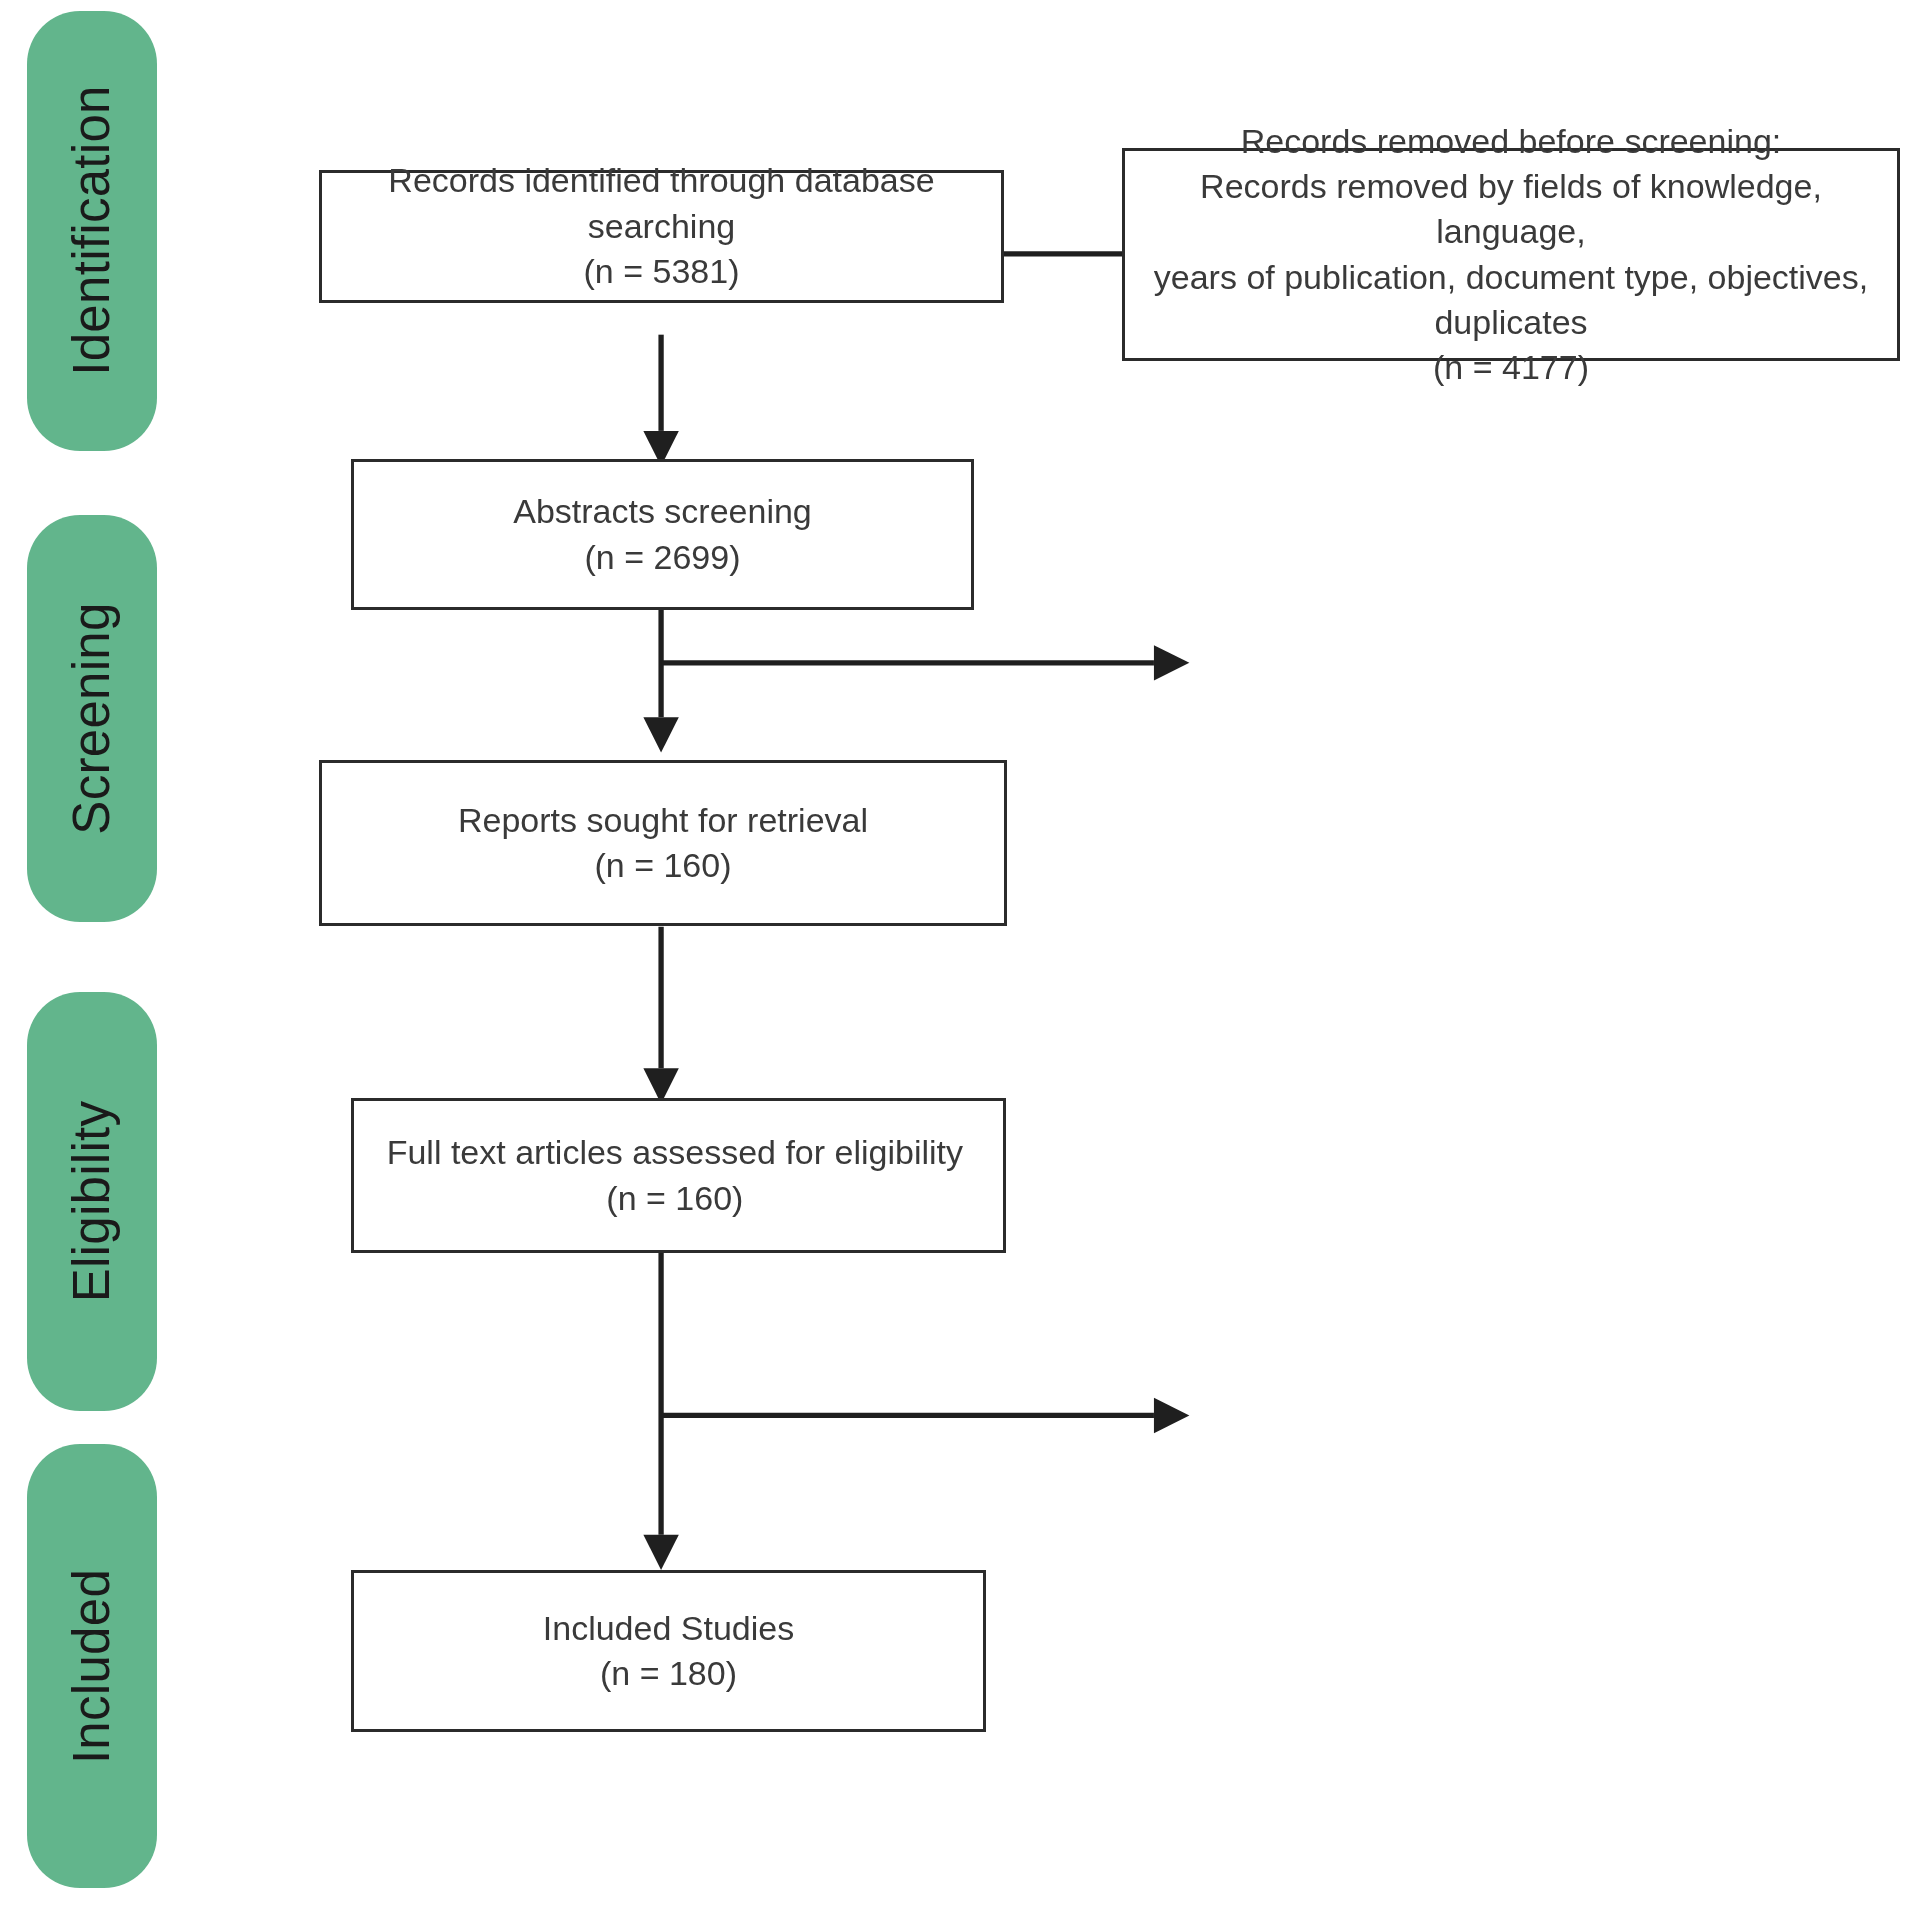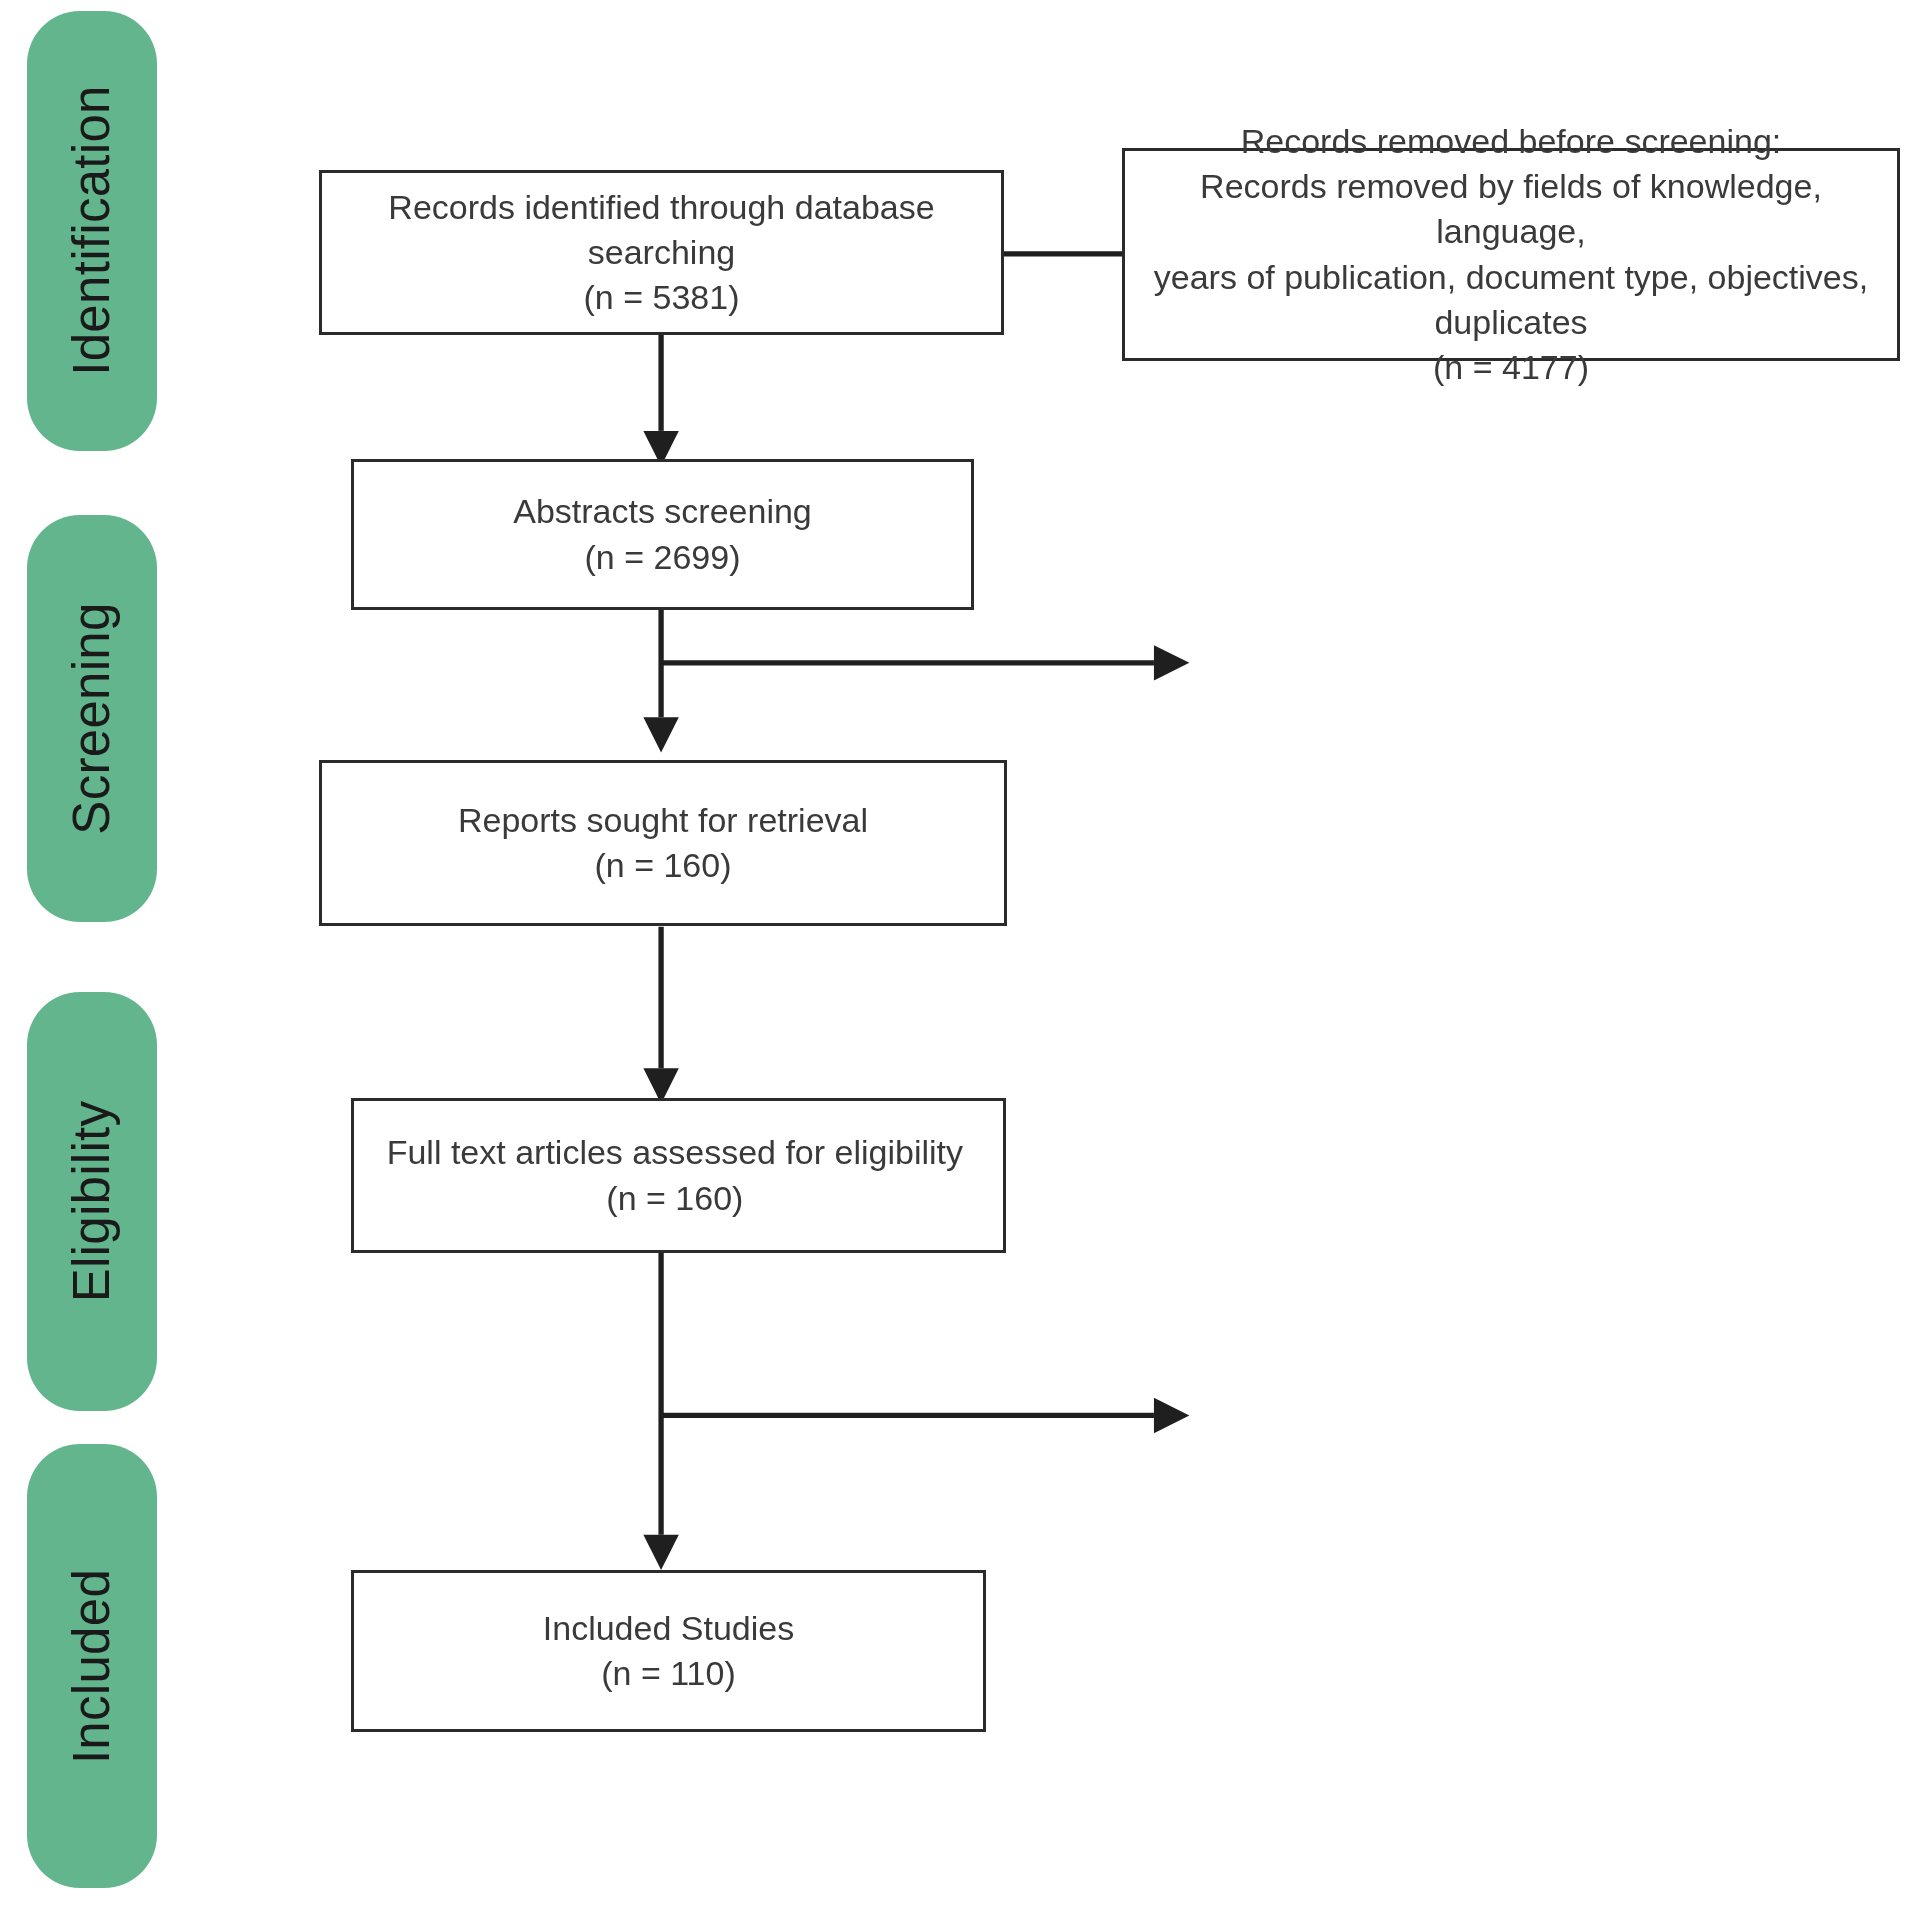--- a/index.html
+++ b/index.html
@@ -110,21 +110,21 @@
     <line x1="1120" y1="1570" x2="1120" y2="1810"></line>
     <polygon points="1090,1810 1150,1810 1120,1870"></polygon>
 
     <line x1="1120" y1="2122" x2="1120" y2="2600"></line>
     <polygon points="1090,2600 1150,2600 1120,2660"></polygon>
 
     <line x1="1120" y1="2398" x2="1955" y2="2398"></line>
     <polygon points="1955,2368 2015,2398 1955,2428"></polygon>
   </svg>
 
-  <div class="flow-box" style="left:319px; top:170px; width:685px; height:165px;">
+  <div class="flow-box" style="left:319px; top:170px; width:685px; height:133px;align-items:flex-end;">
     <span class="flow-box-text">Records identified through database searching
 (n = 5381)</span>
   </div>
 
   <div class="flow-box" style="left:1122px; top:148px; width:778px; height:213px;">
     <span class="flow-box-text">Records removed before screening:
 Records removed by fields of knowledge, language,
 years of publication, document type, objectives,
 duplicates
 (n = 4177)</span>
@@ -142,17 +142,17 @@
   </div>
 
   <div class="flow-box" style="left:351px; top:1098px; width:655px; height:155px;padding-left:8px;">
     <span class="flow-box-text">Full text articles assessed for eligibility
 (n = 160)</span>
   </div>
 
 
   <div class="flow-box" style="left:351px; top:1570px; width:635px; height:162px;">
     <span class="flow-box-text">Included Studies
-(n = 110)</span>
+(n = 180)</span>
   </div>
 
 </div>
 
 
 </body></html>

